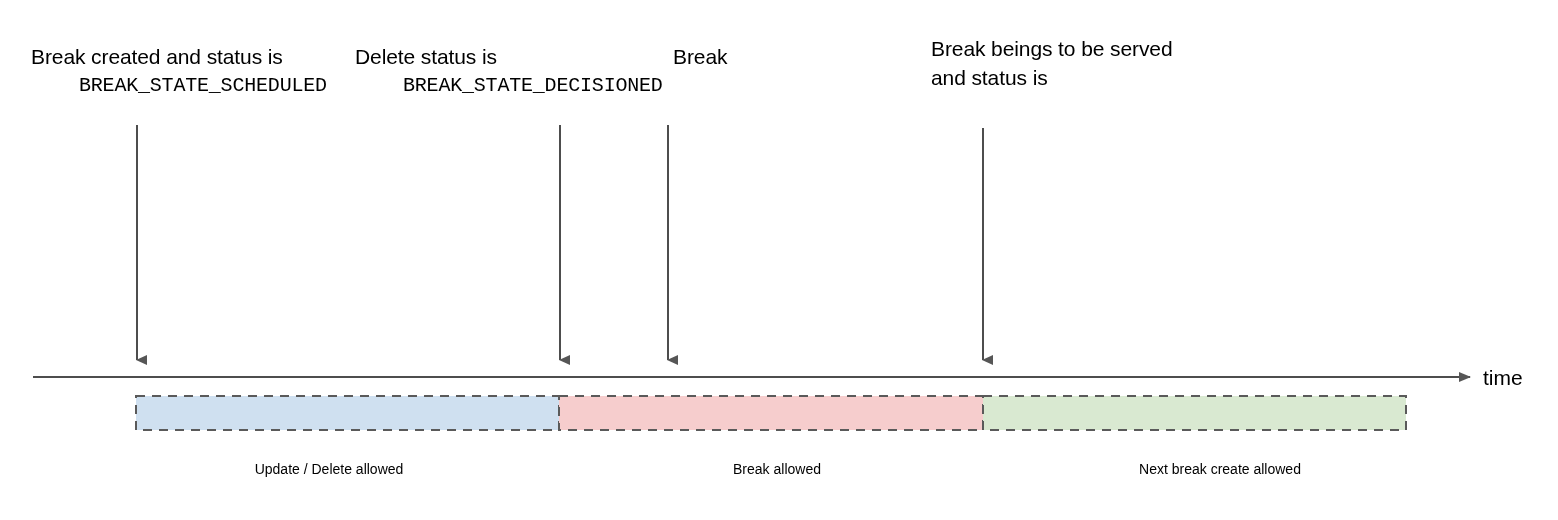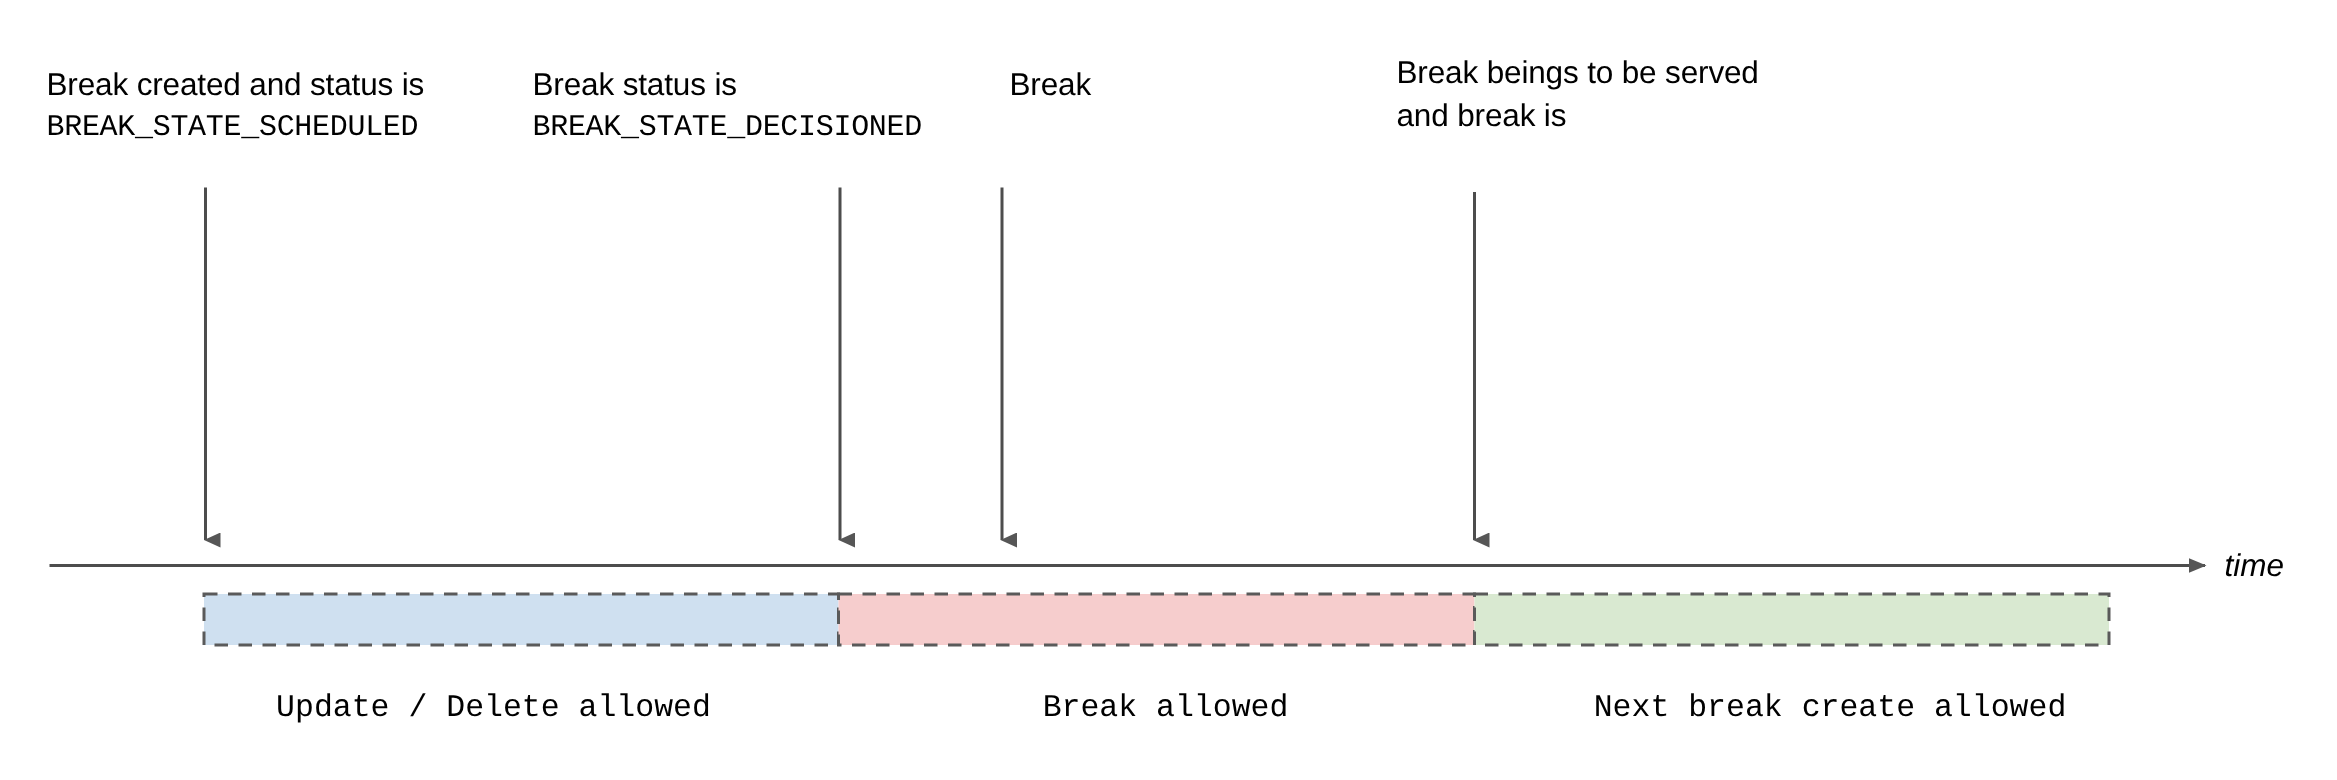--- a/index.html
+++ b/index.html
@@ -35,26 +35,27 @@
     font-size: 21px;
     letter-spacing: -0.1px;
     color: #000000;
   }
   .annotation .code {
     display: block;
     font-family: "Liberation Mono", monospace;
     font-size: 20px;
     letter-spacing: -0.2px;
     color: #000000;
+    margin-left: 48px;
   }
 
   .caption {
     position: absolute;
-    font-family: Liberation Mono, monospace;
-    font-size: 21px;
+    font-family: Liberation Sans, sans-serif;
+    font-size: 14px;
     color: #000000;
     white-space: nowrap;
     text-align: center;
     transform: translateX(-50%);
   }
 
   .axis-label {
     position: absolute;
     font-family: "Liberation Sans", sans-serif;
     font-size: 21px;
@@ -101,33 +102,33 @@
         <line x1="983" y1="128" x2="983" y2="360" stroke="#4d4d4d" stroke-width="2" marker-end="url(#arrowDown)"></line>
       </g>
   </svg>
 
   <div id="annotations-layer">
       <div class="annotation" style="left: 31px; top: 42px;">
         <span class="prose">Break created and status is</span>
         <span class="code">BREAK_STATE_SCHEDULED</span>
       </div>
       <div class="annotation" style="left: 355px; top: 42px;">
-        <span class="prose">Break status is</span>
+        <span class="prose">Delete status is</span>
         <span class="code">BREAK_STATE_DECISIONED</span>
       </div>
       <div class="annotation" style="left: 673px; top: 42px;">
         <span class="prose">Break</span>
       </div>
       <div class="annotation" style="left: 931px; top: 34px;">
         <span class="prose">Break beings to be served</span>
-        <span class="prose">and break is</span>
+        <span class="prose">and status is</span>
       </div>
     </div>
 
   <div id="captions-layer">
       <div class="caption" style="left: 329px; top: 461px;">Update / Delete allowed</div>
       <div class="caption" style="left: 777px; top: 461px;">Break allowed</div>
       <div class="caption" style="left: 1220px; top: 461px;">Next break create allowed</div>
     </div>
 
-  <div class="axis-label" id="axis-label" style="left: 1483px; top: 366px; font-style: italic;">time</div>
+  <div class="axis-label" id="axis-label" style="left: 1483px; top: 366px;">time</div>
 
 </div>
 
 </body></html>

